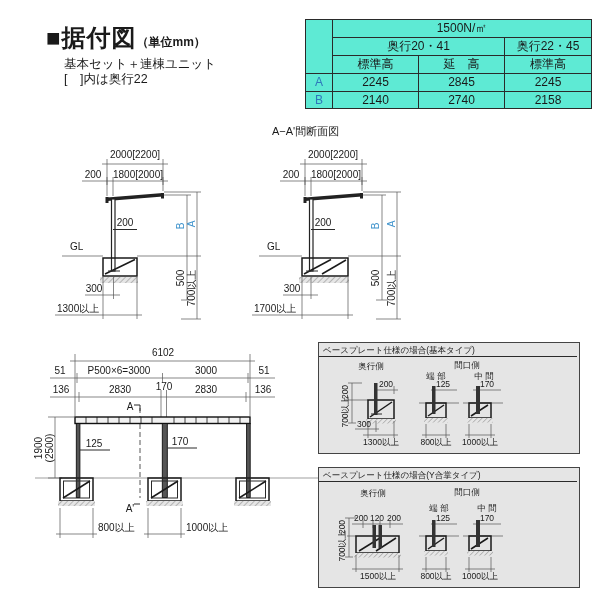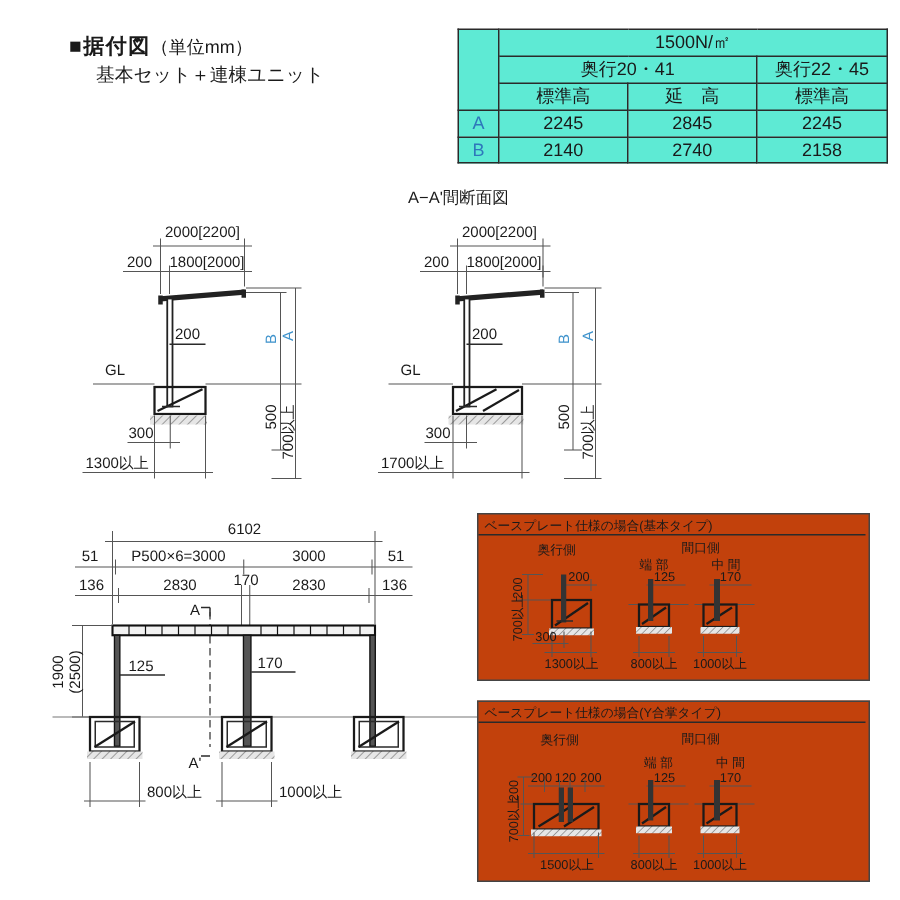--- a/index.html
+++ b/index.html
@@ -1,50 +1,51 @@
 <!DOCTYPE html>
 <html><head>
 <meta charset="utf-8">
 <style>
   html,body{margin:0;padding:0;background:#fff;}
   #page{position:relative;width:600px;height:600px;background:#fff;overflow:hidden;
         font-family:"Liberation Sans","DejaVu Sans",sans-serif;color:#1a1a1a;}
   
   #hdr{position:absolute;left:46px;top:22px;}
-  #hdr .t{font-size:14px;font-weight:bold;letter-spacing:1px;font-family:Liberation Serif, serif;}
-  #hdr .u{font-size:12px;font-weight:normal;}
+  #hdr .t{font-size:24px;font-weight:bold;letter-spacing:1px;font-family:Liberation Serif, serif;}
+  #hdr .u{font-size:12px;font-weight:bold;}
   #hdr .sub{margin-left:18px;font-size:12.5px;line-height:15px;margin-top:3px;}
   
   #spec{position:absolute;left:305px;top:19px;border-collapse:collapse;table-layout:fixed;}
   #spec td{border:1px solid #2a2a2a;text-align:center;font-size:12px;height:16.5px;
            padding:0 2px;background:#5eead4;white-space:nowrap;}
   #spec{border:1.5px solid #2a2a2a;}
   #spec .rl{color:#2e77bb;}
   
   #cap{position:absolute;left:272px;top:124px;font-size:11px;text-align:right;}
   svg{position:absolute;overflow:visible;}
   svg text{font-family:"Liberation Sans","DejaVu Sans",sans-serif;fill:#1a1a1a;font-size:10px;}
   .ln{stroke:#2a2a2a;stroke-width:1;fill:none;}
   .thin{stroke:#555;stroke-width:0.7;fill:none;}
   .thk{stroke:#1a1a1a;stroke-width:1.5;fill:none;}
   .blue{fill:#3f93cc;}
-  .panel{position:absolute;left:318px;width:260px;border:1px solid #444;background:#c2410c;}
+  .panel{position:absolute;left:318px;width:260px;border:1px solid #444;background:#e5e5e5;}
   #p1{top:342px;height:110px;}
   #p2{top:467px;height:119px;}
   .ptxt{font-size:8.5px;}
 </style>
 </head>
 <body>
 
 <div id="page">
 
   <div id="hdr">
     <span class="t">■据付図</span><span class="u">（単位mm）</span>
     <div class="sub">
       <div>基本セット＋連棟ユニット</div>
+      <div>[　]内は奥行22</div>
     </div>
   </div>
 
   <table id="spec">
     <tbody>
         <tr>
       <td class="corner" rowspan="3" style="width:22px"></td>
       <td colspan="3">1500N/㎡</td>
     </tr>
     <tr>

